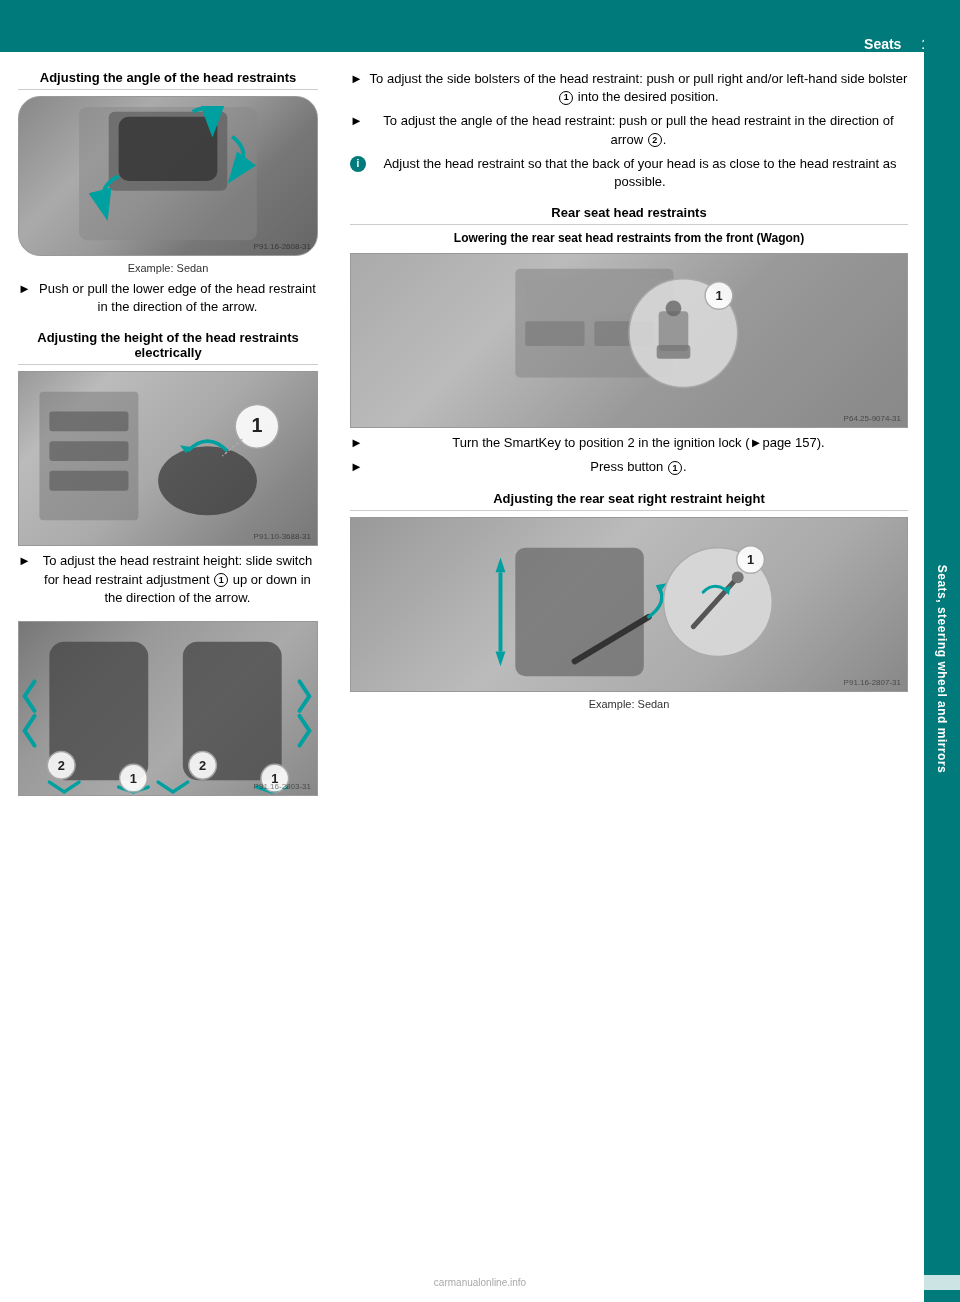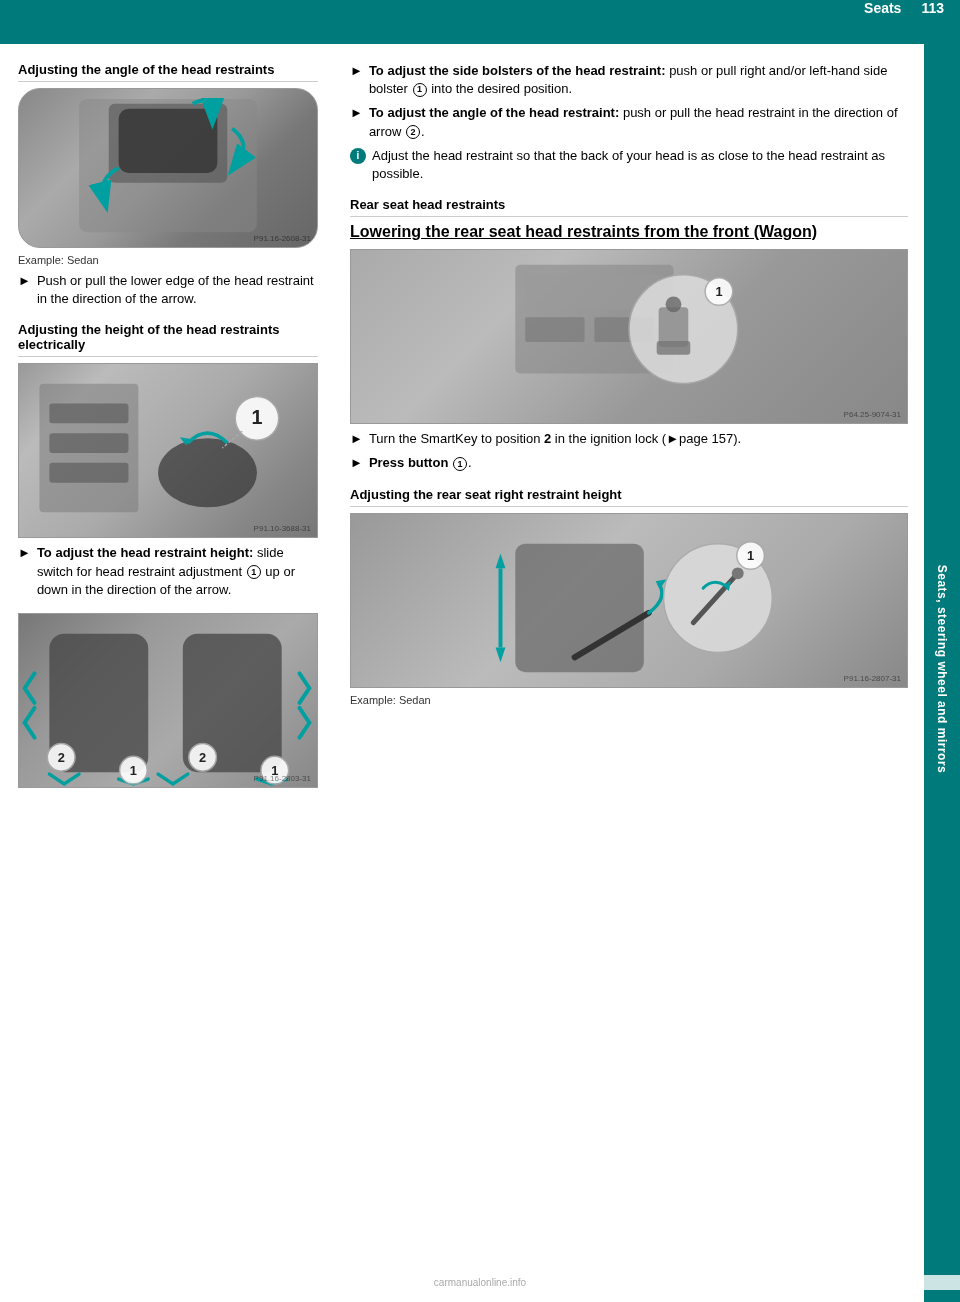--- a/index.html
+++ b/index.html
@@ -10,23 +10,23 @@
       font-size: 13px;
       background: #fff;
       color: #000;
       position: relative;
     }
 
     
     .header-bar {
       display: flex;
       justify-content: flex-end;
-      align-items: flex-start;
+      align-items: flex-end;
       background: #007a7a;
-      height: 44px;
+      height: 52px;
       padding: 0 16px;
     }
     .header-title {
       color: #fff;
       font-size: 14px;
       font-weight: bold;
       margin-right: 20px;
     }
     .header-page {
       color: #ffffff;
@@ -99,21 +99,21 @@
     .bullet-arrow {
       color: #000;
       font-weight: bold;
       flex-shrink: 0;
       margin-top: 0px;
     }
     .bullet-text {
       flex: 1;
     }
     .bullet-text b {
-      font-weight: bold;
+      font-weight: normal;
     }
 
     .info-item {
       display: flex;
       gap: 6px;
       margin-bottom: 6px;
       line-height: 1.4;
       font-size: 13px;
     }
     .info-icon {
@@ -140,20 +140,21 @@
       border: 1px solid #000;
       border-radius: 50%;
       font-size: 9px;
       font-weight: bold;
       vertical-align: middle;
       margin: 0 1px;
     }
 
     .sub-section {
       margin-bottom: 14px;
+      text-align: center;
     }
 
     
     .img-box {
       width: 100%;
       background: #b0b0b0;
       border: 1px solid #999;
       position: relative;
       margin-bottom: 6px;
     }
@@ -357,21 +358,21 @@
       <div class="info-item">
         <span class="info-icon">i</span>
         <span class="bullet-text">Adjust the head restraint so that the back of your head is as close to the head restraint as possible.</span>
       </div>
     </div>
 
     <div class="sub-section">
       <div class="section-heading">Rear seat head restraints</div>
 
       <div style="margin-bottom:8px;">
-        <div style="font-weight:bold; font-size:16px; margin-bottom:8px;text-decoration:underline;">Lowering the rear seat head restraints from the front (Wagon)</div>
+        <div style="font-weight:bold; font-size:12px; margin-bottom:8px;">Lowering the rear seat head restraints from the front (Wagon)</div>
 
         <div class="img-box img-rear-lower img-rear-lower-bg">
           <svg class="img-arrow-overlay" viewBox="0 0 310 175" xmlns="http://www.w3.org/2000/svg">
 
             <rect x="40" y="15" width="160" height="110" rx="5" fill="#888" opacity="0.6"></rect>
             <rect x="50" y="25" width="140" height="35" rx="3" fill="#999" opacity="0.5"></rect>
             <rect x="50" y="68" width="60" height="25" rx="2" fill="#777" opacity="0.6"></rect>
             <rect x="120" y="68" width="60" height="25" rx="2" fill="#777" opacity="0.6"></rect>
 
             <circle cx="210" cy="80" r="55" fill="#ddd" opacity="0.85" stroke="#aaa" stroke-width="1.5"></circle>

